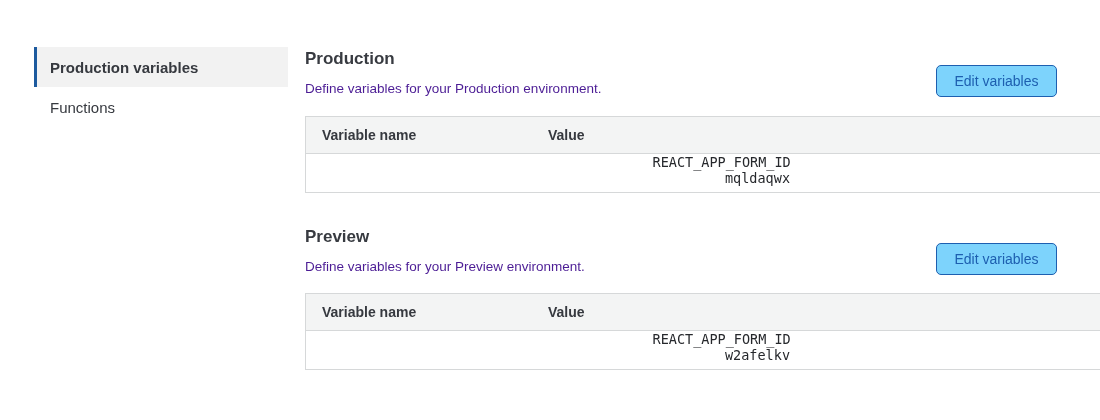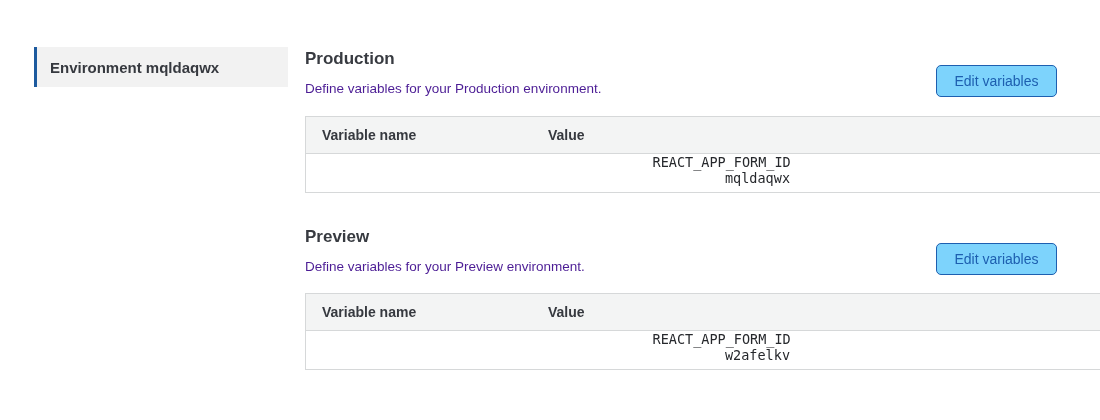--- a/index.html
+++ b/index.html
@@ -95,21 +95,22 @@
     background: #ffffff;
     flex-direction: column;
   }
   .col-name { width: 242px; padding-left: 16px; }
   .col-value { flex: 1; }
 </style>
 </head>
 <body>
 
 <nav class="sidebar">
-  <div class="side-item selected">Environment mqldaqwx</div>
+  <div class="side-item selected">Production variables</div>
+  <div class="side-item">Functions</div>
 </nav>
 
 <h2 class="section-title" style="top:49px">Production</h2>
 <p class="section-desc" style="top:81px">Define variables for your Production environment.</p>
 <button class="edit-btn" style="top:65px">Edit variables</button>
 
 <div class="env-table" style="top:116px">
   <div class="t-header">
     <div class="col-name">Variable name</div>
     <div class="col-value">Value</div>

